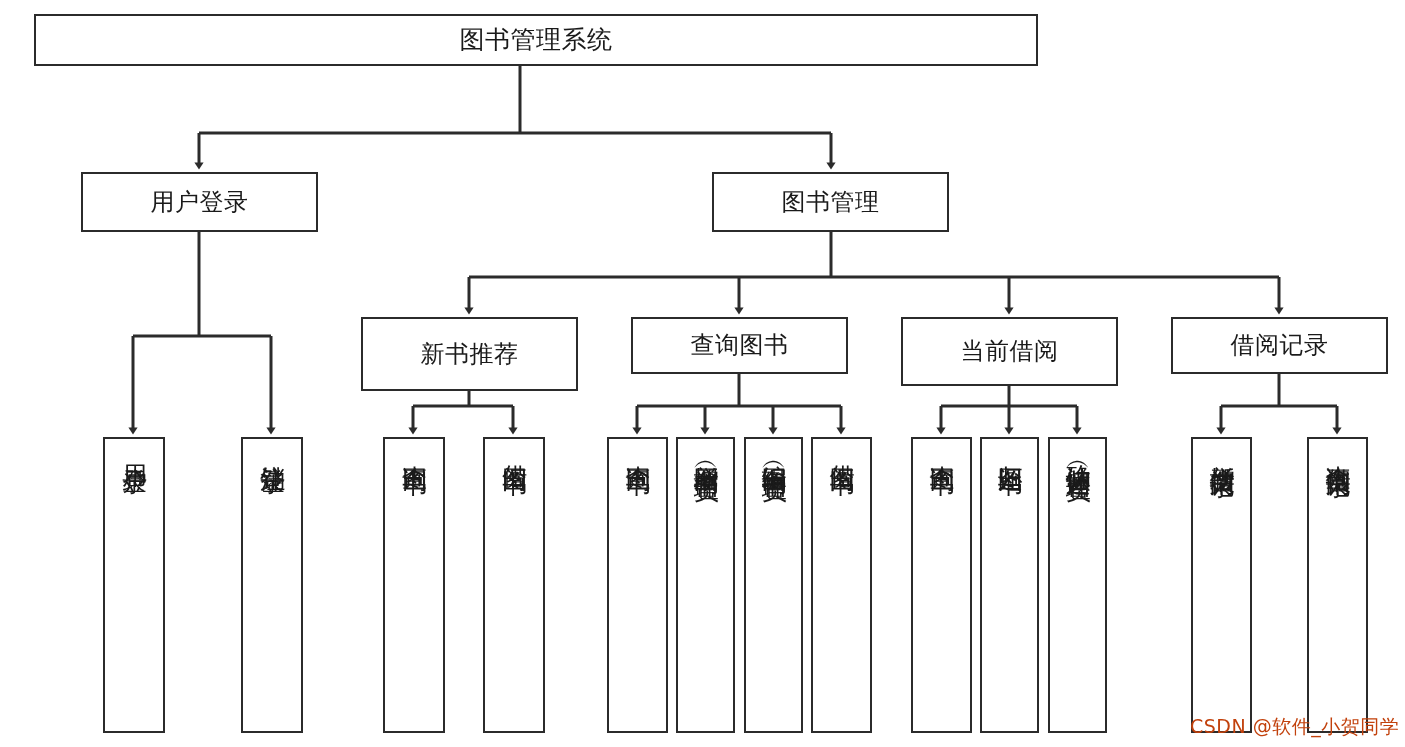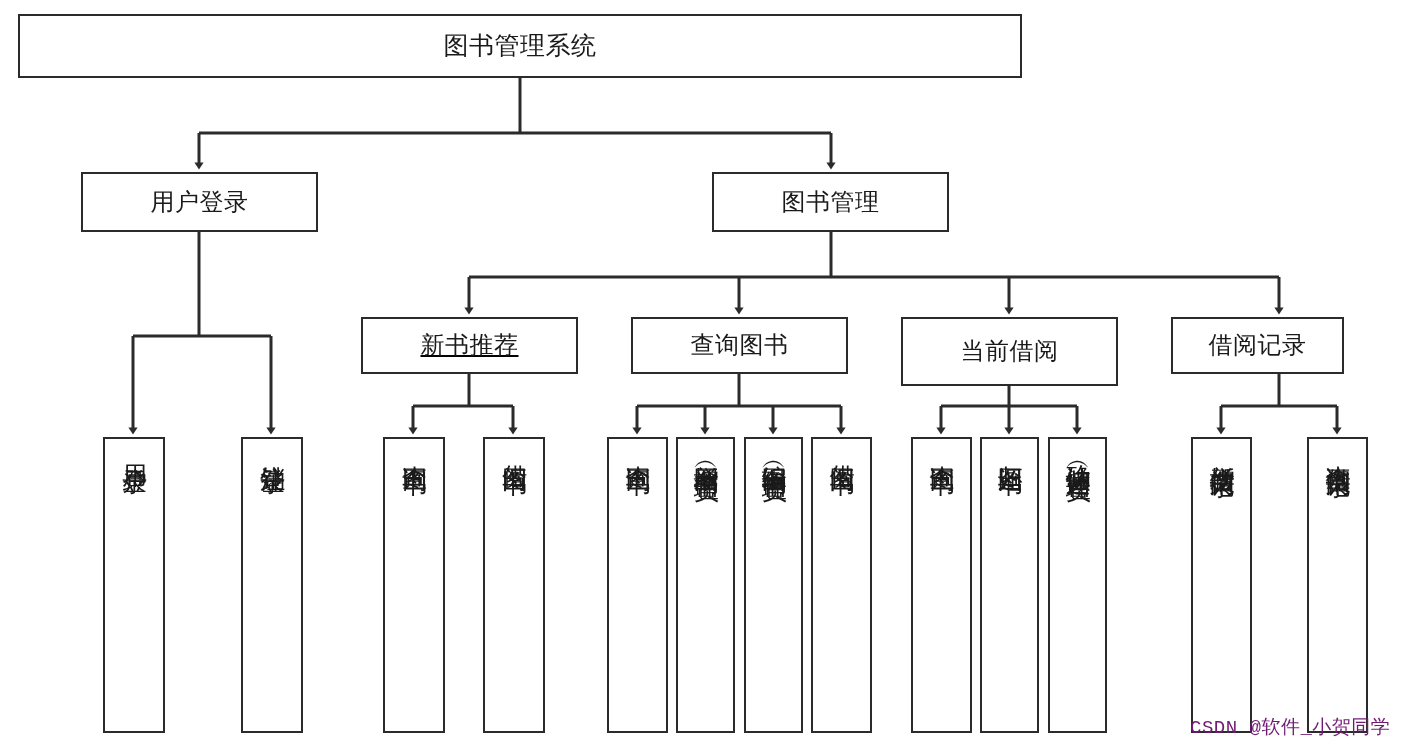--- a/index.html
+++ b/index.html
@@ -57,27 +57,26 @@
   }
   .node.v .node-label {
     writing-mode: vertical-rl;
     text-orientation: upright;
     font-size: 25px;
     line-height: 1.05;
     letter-spacing: 2px;
   }
   .watermark {
     position: absolute;
-    color: #701a75;
+    color: #c2410c;
     font-size: 19px;
     letter-spacing: 0.5px;
     white-space: nowrap;
     z-index: 5;
     pointer-events: none;
-    font-family: Liberation Mono, monospace;
   }
 </style>
 </head>
 <body>
 
 <div id="diagram-root">
 
   <svg id="edge-layer" viewBox="0 0 1405 747" xmlns="http://www.w3.org/2000/svg">
     <defs>
       <marker id="arrow" markerWidth="10" markerHeight="10" refX="4.2" refY="5" orient="auto" markerUnits="userSpaceOnUse">
@@ -121,41 +120,41 @@
       <path d="M1009,406 L1009,431" marker-end="url(#arrow)"></path>
       <path d="M1077,406 L1077,431" marker-end="url(#arrow)"></path>
 
       <path d="M1279,374 L1279,406"></path>
       <path d="M1221,406 L1337,406"></path>
       <path d="M1221,406 L1221,431" marker-end="url(#arrow)"></path>
       <path d="M1337,406 L1337,431" marker-end="url(#arrow)"></path>
     </g>
   </svg>
 
-  <div class="node h root" style="left:18px; top:14px; width:1004px; height:64px;">
+  <div class="node h root" style="left:34px; top:14px; width:1004px; height:52px;">
     <span class="node-label">图书管理系统</span>
   </div>
 
   <div class="node h" style="left:81px; top:172px; width:237px; height:60px;">
     <span class="node-label">用户登录</span>
   </div>
   <div class="node h" style="left:712px; top:172px; width:237px; height:60px;">
     <span class="node-label">图书管理</span>
   </div>
 
-  <div class="node h" style="left:361px; top:317px; width:217px; height:57px;text-decoration:underline;">
+  <div class="node h" style="left:361px; top:317px; width:217px; height:74px;">
     <span class="node-label">新书推荐</span>
   </div>
   <div class="node h" style="left:631px; top:317px; width:217px; height:57px;">
     <span class="node-label">查询图书</span>
   </div>
   <div class="node h" style="left:901px; top:317px; width:217px; height:69px;">
     <span class="node-label">当前借阅</span>
   </div>
-  <div class="node h" style="left:1171px; top:317px; width:173px; height:57px;">
+  <div class="node h" style="left:1171px; top:317px; width:217px; height:57px;">
     <span class="node-label">借阅记录</span>
   </div>
 
   <div class="node v" style="left:103px; top:437px; width:62px; height:296px;">
     <span class="node-label">用户登录</span>
   </div>
   <div class="node v" style="left:241px; top:437px; width:62px; height:296px;">
     <span class="node-label">注销登录</span>
   </div>
 

